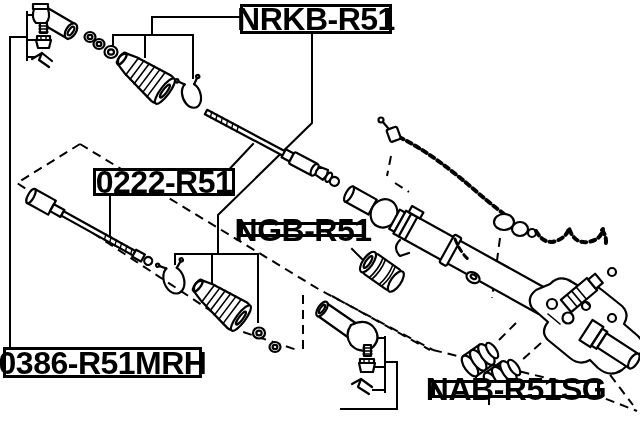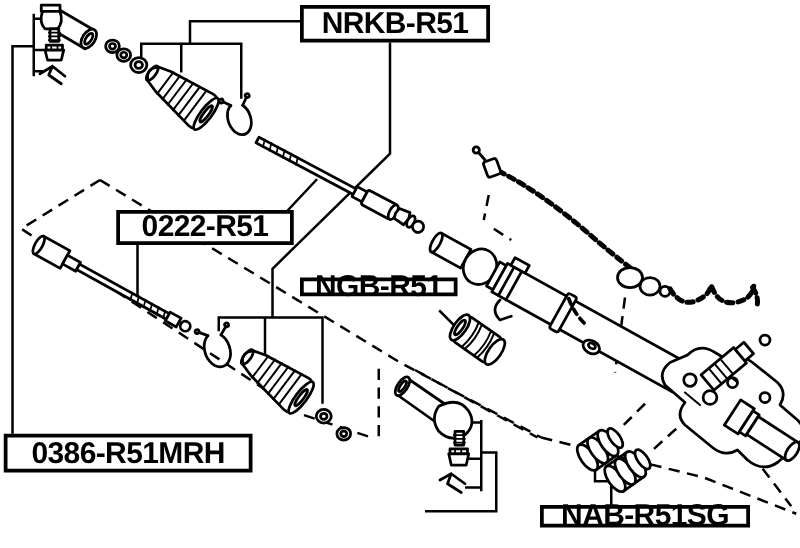--- a/index.html
+++ b/index.html
@@ -5,21 +5,21 @@
   html,body{margin:0;padding:0;background:#fff;}
   .stage{
     position:relative;width:640px;height:438px;background:#ffffff;overflow:hidden;
     font-family:"Liberation Sans", sans-serif;
   }
   .stage svg{position:absolute;left:0;top:0;}
   .part-label{
     position:absolute;
     display:flex;align-items:center;justify-content:center;
     border:3px solid #000;background:#fff;color:#000;
-    font-weight:700;font-size:24px;line-height:1;letter-spacing:-0.5px;
+    font-weight:700;font-size:32px;line-height:1;letter-spacing:-0.5px;
     white-space:nowrap;box-sizing:border-box;z-index:5;
   }
 </style>
 </head>
 <body>
 
 <div class="stage">
 
 <svg width="640" height="438" viewBox="0 0 640 438">
 
@@ -231,15 +231,15 @@
 
   <div class="part-label" style="left:240px;top:4px;width:152px;height:30px">NRKB-R51</div>
 
   <div class="part-label" style="left:93px;top:168px;width:142px;height:28px">0222-R51</div>
 
   <div class="part-label" style="left:240px;top:222px;width:126px;height:15px">NGB-R51</div>
 
   <div class="part-label" style="left:3px;top:347px;width:199px;height:31px">0386-R51MRH</div>
 
 
-  <div class="part-label" style="left:432px;top:404px;width:168px;height:18px">NAB-R51SG</div>
+  <div class="part-label" style="left:432px;top:380px;width:168px;height:18px">NAB-R51SG</div>
 
 </div>
 
 </body></html>

